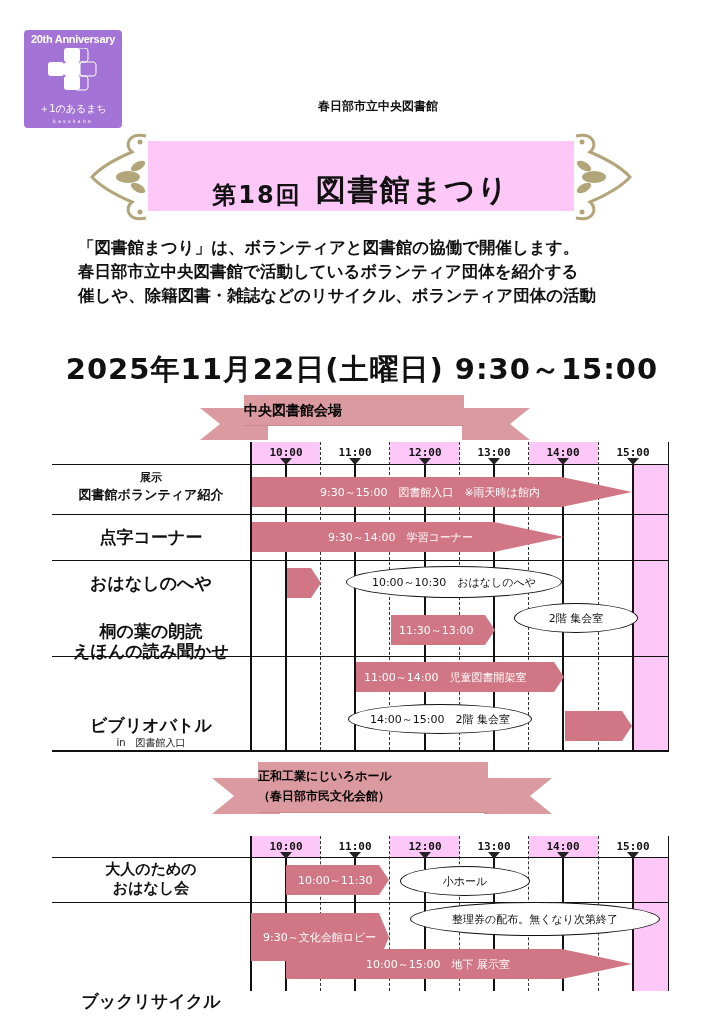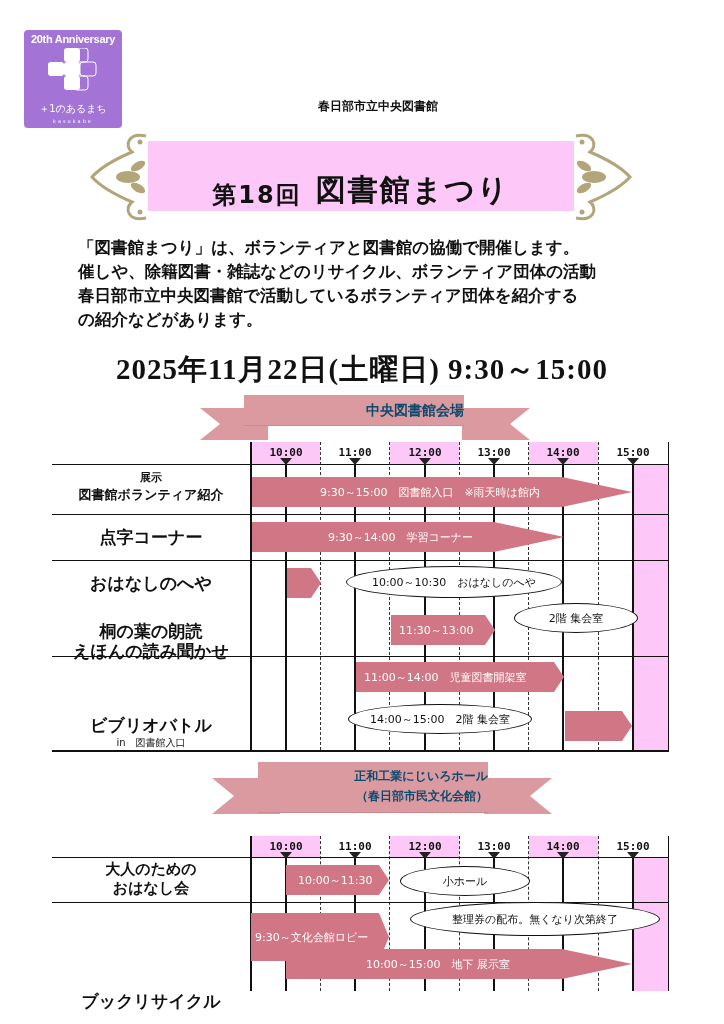--- a/index.html
+++ b/index.html
@@ -6,23 +6,23 @@
   body{width:724px;height:1024px;position:relative;overflow:hidden;font-family:"DejaVu Sans","Liberation Sans",sans-serif;color:#111;}
   .abs{position:absolute;}
   .logo{left:24px;top:30px;width:98px;height:98px;background:#a374d6;border-radius:4px;color:#fff;text-align:center;}
   .logo .t1{font-size:11px;font-weight:bold;margin-top:3px;letter-spacing:-0.3px;font-family:"Liberation Sans",sans-serif;}
   .logo .t2{font-size:10px;position:absolute;bottom:12px;left:0;right:0;}
   .logo .t3{font-size:5px;position:absolute;bottom:4px;left:0;right:0;letter-spacing:2px;}
   .lib-name{left:16px;width:724px;top:98px;text-align:center;font-size:12px;font-weight:bold;}
   .title-box{left:148px;top:141px;width:426px;height:70px;background:#fdc8f7;display:flex;align-items:flex-end;justify-content:center;font-size:30px;font-weight:bold;letter-spacing:2px;}
   .title-box .num{font-size:24px;margin-right:14px;}
   .intro{left:78px;top:236px;width:580px;font-size:16.5px;font-weight:bold;line-height:24px;}
-  .date{left:0;width:724px;top:350px;text-align:center;font-size:29px;font-weight:bold;letter-spacing:1px;font-family:Liberation Serif, serif;}
+  .date{left:0;width:724px;top:350px;text-align:center;font-size:29px;font-weight:bold;letter-spacing:1px;}
   .ribbon-wing{position:absolute;width:0;height:0;}
-  .ribbon-main{position:absolute;background:#db9aa0;color:#0c4a6e;font-weight:bold;text-align:right;box-shadow:0 1px 0 #c98a90;}
+  .ribbon-main{position:absolute;background:#db9aa0;color:#000000;font-weight:bold;text-align:left;box-shadow:0 1px 0 #c98a90;}
   .grid-line{position:absolute;width:0;}
   .hour-line{border-left:2px solid #111;}
   .half-line{border-left:1px dashed #333;}
   .hline{position:absolute;height:0;border-top:1px solid #111;}
   .hdr-pink{position:absolute;background:#fdc8f7;}
   .hdr-label{position:absolute;font-size:11px;font-weight:bold;text-align:center;width:40px;font-family:"DejaVu Sans Mono",monospace;}
   .tri{position:absolute;width:0;height:0;border-left:6px solid transparent;border-right:6px solid transparent;border-top:7px solid #222;}
   .bar{position:absolute;background:#d07684;color:#fff;font-size:11px;display:flex;align-items:center;white-space:nowrap;}
   .bar.arrow{clip-path:polygon(0 0,calc(100% - 70px) 0,100% 50%,calc(100% - 70px) 100%,0 100%);}
   .bar.short-arrow{clip-path:polygon(0 0,calc(100% - 10px) 0,100% 50%,calc(100% - 10px) 100%,0 100%);}
@@ -68,23 +68,22 @@
   <ellipse cx="50" cy="60" rx="8" ry="4" fill="#b3a57a" transform="rotate(30 50 60)"></ellipse>
 </svg>
 
 <div class="abs title-box">
   <span class="num">第18回</span>
   <span>図書館まつり</span>
 </div>
 
 <div class="abs intro">
   <div>「図書館まつり」は、ボランティアと図書館の協働で開催します。</div>
+  <div>春日部市立中央図書館で活動しているボランティア団体を紹介する</div>
   <div>催しや、除籍図書・雑誌などのリサイクル、ボランティア団体の活動</div>
-  <div>春日部市立中央図書館で活動しているボランティア団体を紹介する</div>
-  <div>の紹介などがあります。</div>
 </div>
 
 <div class="abs date">2025年11月22日(土曜日) 9:30～15:00</div>
 
 <div>
   <div class="ribbon-wing" style="left:200px;top:408px;border-top:16px solid #db9aa0;border-bottom:16px solid #db9aa0;border-left:20px solid transparent;width:48px;"></div>
   <div class="ribbon-wing" style="left:462px;top:408px;border-top:16px solid #db9aa0;border-bottom:16px solid #db9aa0;border-right:20px solid transparent;width:48px;"></div>
   <div class="ribbon-main" style="left:244px;top:395px;width:220px;height:30px;line-height:30px;font-size:14px;">中央図書館会場</div>
 </div>
 
@@ -199,16 +198,16 @@
   <div class="tri" style="left:627px;top:852px;"></div>
 
   <div class="row-label" style="top:860px;font-size:15px;line-height:19px;">
     <div>大人のための</div>
     <div>おはなし会</div>
   </div>
   <div class="bar short-arrow" style="left:286px;top:865px;width:103px;height:30px;padding-left:12px;box-sizing:border-box;">10:00～11:30</div>
   <div class="bubble" style="left:400px;top:866px;width:128px;height:28px;">小ホール</div>
 
   <div class="row-label" style="top:990px;font-size:17px;">ブックリサイクル</div>
-  <div class="bar short-arrow" style="left:251px;top:913px;width:138px;height:48px;padding-left:4px;box-sizing:border-box;">9:30～文化会館ロビー</div>
+  <div class="bar short-arrow" style="left:251px;top:913px;width:138px;height:48px;padding-left:12px;box-sizing:border-box;">9:30～文化会館ロビー</div>
   <div class="bubble" style="left:410px;top:902px;width:248px;height:32px;">整理券の配布。無くなり次第終了</div>
   <div class="bar arrow" style="left:286px;top:949px;width:346px;height:30px;padding-left:80px;box-sizing:border-box;">10:00～15:00　地下 展示室</div>
 </div>
 
 </body></html>

